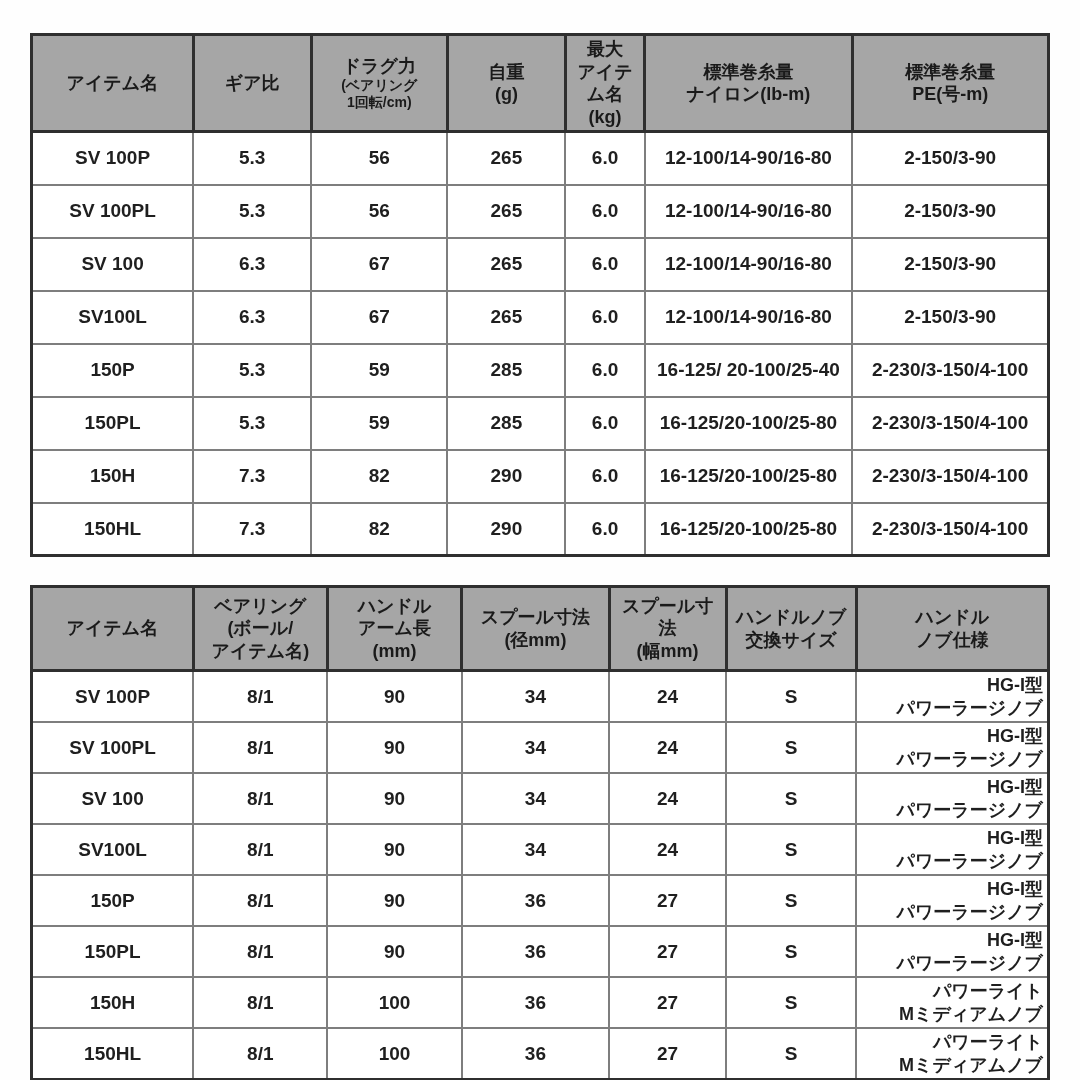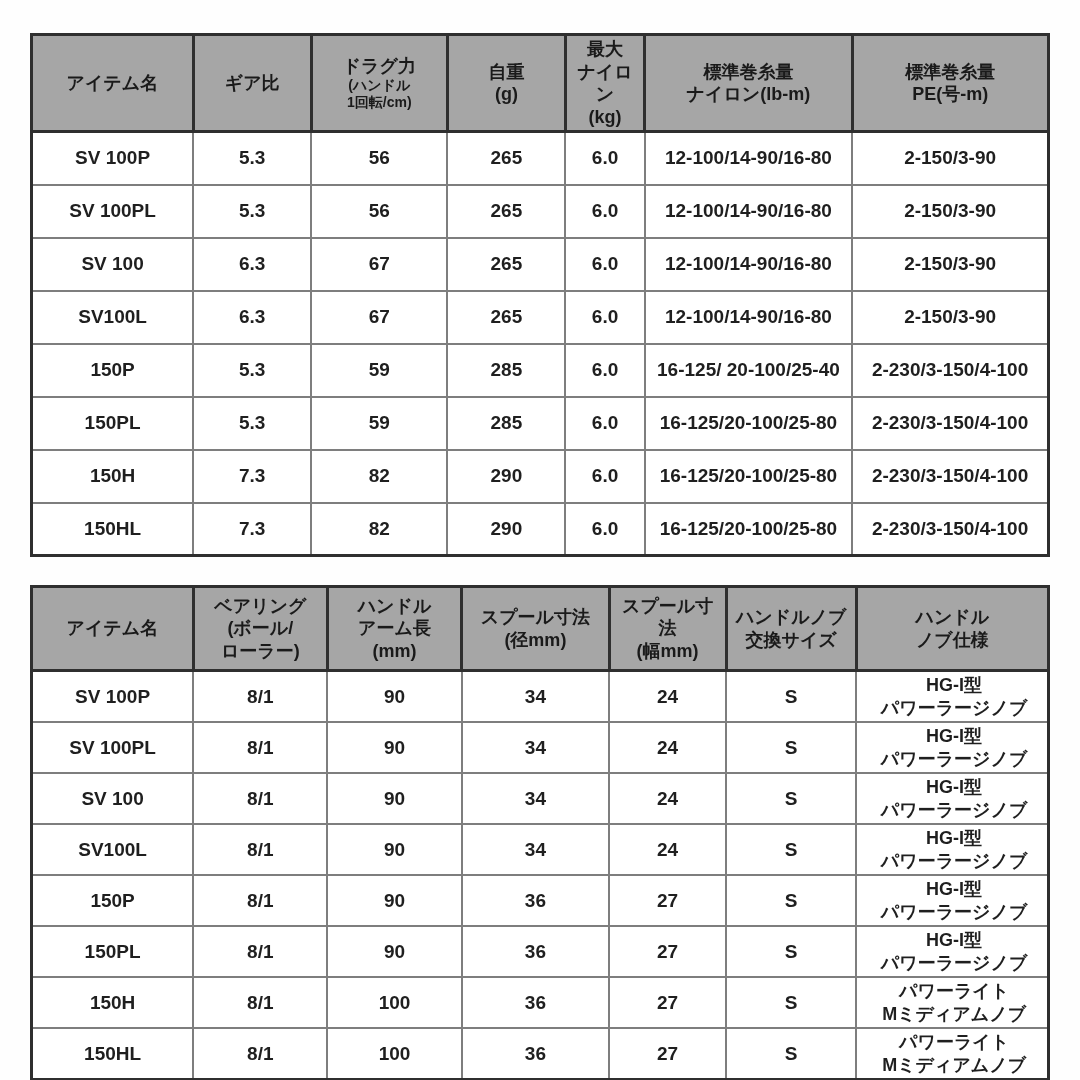--- a/index.html
+++ b/index.html
@@ -66,21 +66,21 @@
     white-space: pre-line;
   }
   
   [data-table="spec_table_upper"] thead th { height: 70px; }
   [data-table="spec_table_upper"] tbody tr { height: 53px; }
   
   [data-table="spec_table_lower"] thead th { height: 84px; }
   [data-table="spec_table_lower"] tbody tr { height: 51px; }
   
   [data-table="spec_table_lower"] td.c6 {
-    text-align: center;
+    text-align: right;
     padding-left: 8px;
     font-size: 18px;
   }
 </style>
 </head>
 <body>
 
 <div class="page">
   <div class="tables-wrap">
 
@@ -97,30 +97,30 @@
       <thead>
         <tr>
             <th>
               <div class="h-main">アイテム名</div>
             </th>
             <th>
               <div class="h-main">ギア比</div>
             </th>
             <th>
               <div class="h-main">ドラグ力</div>
-              <div class="h-sub">(ハンドル
+              <div class="h-sub">(ベアリング
 1回転/cm)</div>
             </th>
             <th>
               <div class="h-main">自重
 (g)</div>
             </th>
             <th>
               <div class="h-main">最大
-ナイロン
+アイテム名
 (kg)</div>
             </th>
             <th>
               <div class="h-main">標準巻糸量
 ナイロン(lb-m)</div>
             </th>
             <th>
               <div class="h-main">標準巻糸量
 PE(号-m)</div>
             </th>
@@ -213,21 +213,21 @@
         <col style="width:18.9%">
       </colgroup>
       <thead>
         <tr>
             <th>
               <div class="h-main">アイテム名</div>
             </th>
             <th>
               <div class="h-main">ベアリング
 (ボール/
-ローラー)</div>
+アイテム名)</div>
             </th>
             <th>
               <div class="h-main">ハンドル
 アーム長
 (mm)</div>
             </th>
             <th>
               <div class="h-main">スプール寸法
 (径mm)</div>
             </th>

